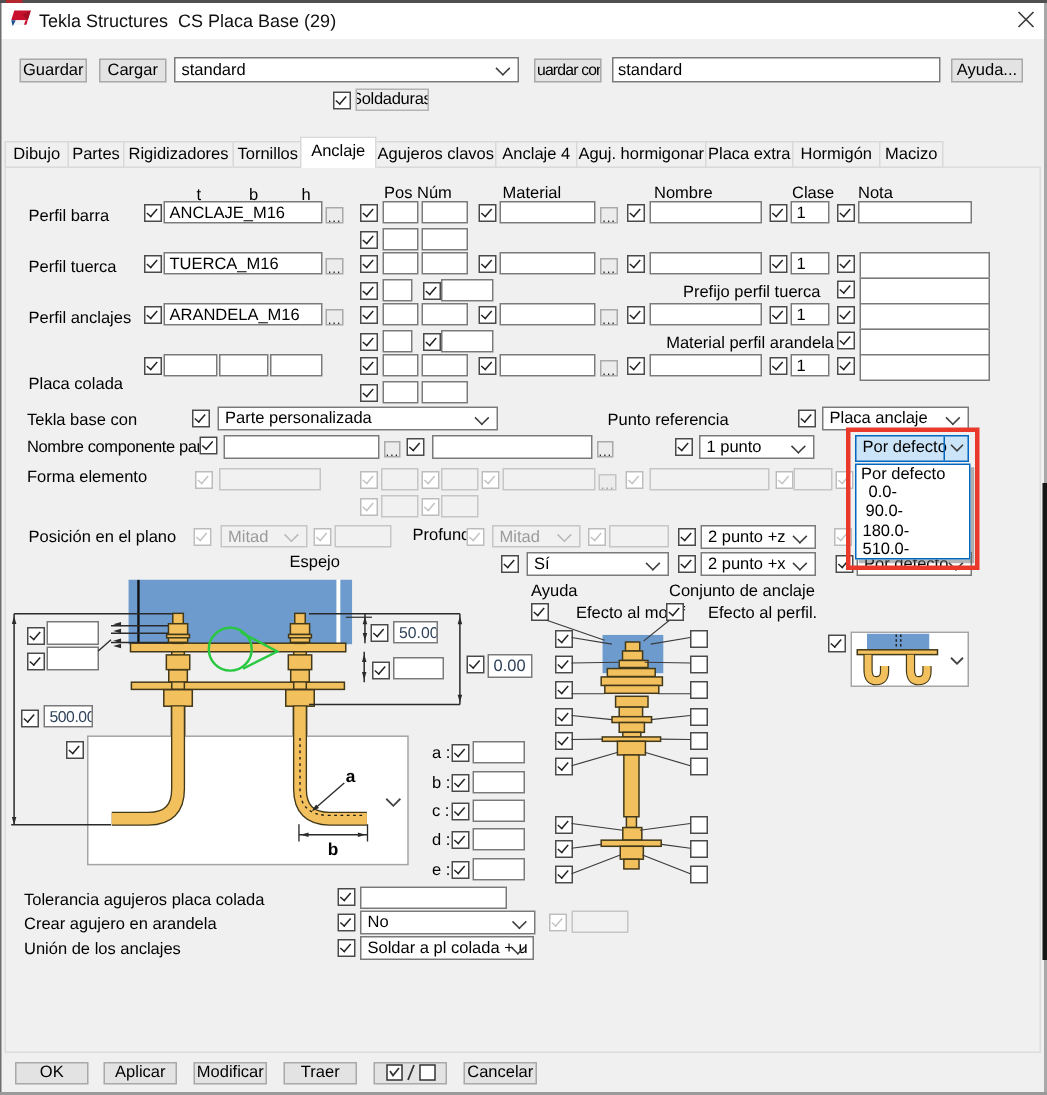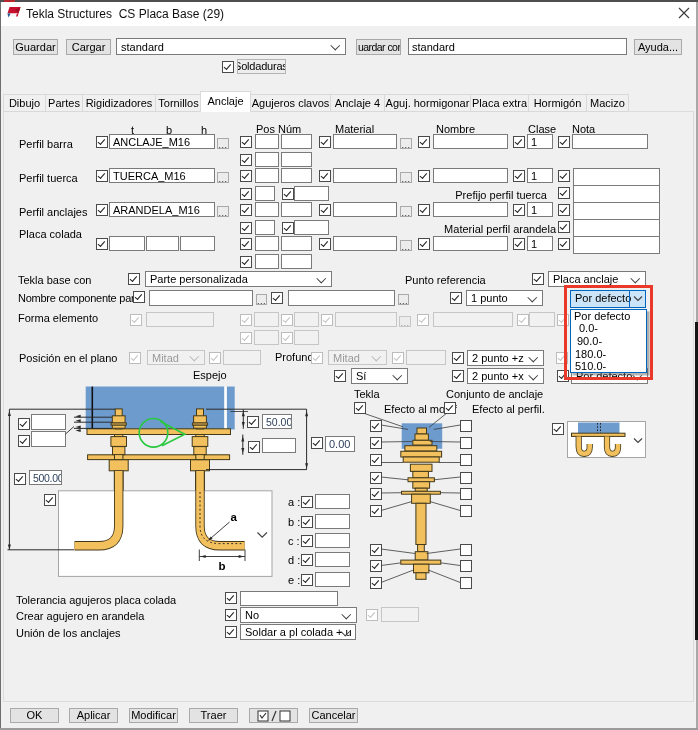--- a/index.html
+++ b/index.html
@@ -80,21 +80,21 @@
 <div class="lb" style="left:166px;top:125px">b</div>
 <div class="lb" style="left:201px;top:125px">h</div>
 <div class="lb" style="left:256px;top:124px">Pos Núm</div>
 <div class="lb" style="left:335px;top:124px">Material</div>
 <div class="lb" style="left:436px;top:124px">Nombre</div>
 <div class="lb" style="left:528px;top:124px">Clase</div>
 <div class="lb" style="left:572px;top:124px">Nota</div>
 <div class="lb" style="left:19px;top:139px">Perfil barra</div>
 <div class="lb" style="left:19px;top:173px">Perfil tuerca</div>
 <div class="lb" style="left:19px;top:207px">Perfil anclajes</div>
-<div class="lb" style="left:19px;top:229px">Placa colada</div>
+<div class="lb" style="left:19px;top:251px">Placa colada</div>
 <div class="lb" style="left:447px;top:190px;width:100px;text-align:right">Prefijo perfil tuerca</div>
 <div class="lb" style="left:442px;top:224px;width:114px;text-align:right">Material perfil arandela</div>
 <div class="cb" style="left:240px;top:136px"></div>
 <div class="tf" style="left:255px;top:134px;width:24px;height:15px"></div>
 <div class="tf" style="left:281px;top:134px;width:31px;height:15px"></div>
 <div class="cb" style="left:240px;top:154px"></div>
 <div class="tf" style="left:255px;top:152px;width:24px;height:15px"></div>
 <div class="tf" style="left:281px;top:152px;width:31px;height:15px"></div>
 <div class="cb" style="left:240px;top:170px"></div>
 <div class="tf" style="left:255px;top:168px;width:24px;height:15px"></div>
@@ -211,26 +211,26 @@
 <div class="lb" style="left:275px;top:352px">Profund</div>
 <div class="cb cbd" style="left:311px;top:352px"></div>
 <div class="combo combod" style="left:328px;top:350px;width:59px;height:15px">Mitad</div>
 <div class="cb cbd" style="left:392px;top:352px"></div>
 <div class="tf tfd" style="left:406px;top:350px;width:40px;height:15px"></div>
 <div class="cb" style="left:452px;top:352px"></div>
 <div class="combo" style="left:467px;top:350px;width:77px;height:16px">2 punto +z</div>
 <div class="cb cbd" style="left:556px;top:352px"></div>
 <div class="lb" style="left:193px;top:370px">Espejo</div>
 <div class="cb" style="left:334px;top:370px"></div>
-<div class="combo" style="left:351px;top:368px;width:57px;height:16px">Sí</div>
+<div class="combo" style="left:351px;top:368px;width:95px;height:16px">Sí</div>
 <div class="cb" style="left:452px;top:370px"></div>
 <div class="combo" style="left:467px;top:368px;width:77px;height:16px">2 punto +x</div>
 <div class="cb" style="left:557px;top:370px"></div>
 <div class="combo" style="left:571px;top:368px;width:77px;height:16px">Por defecto</div>
-<div class="lb" style="left:354px;top:389px">Tekla</div>
+<div class="lb" style="left:354px;top:389px">Ayuda</div>
 <div class="lb" style="left:446px;top:389px">Conjunto de anclaje</div>
 <div class="cb" style="left:354px;top:402px"></div>
 <div class="lb" style="left:384px;top:404px">Efecto al modif</div>
 <div class="cb" style="left:444px;top:402px"></div>
 <div class="lb" style="left:472px;top:404px">Efecto al perfil.</div>
 <div class="cb" style="left:18px;top:418px"></div>
 <div class="tf" style="left:31px;top:414px;width:35px;height:16px"></div>
 <div class="cb" style="left:18px;top:435px"></div>
 <div class="tf" style="left:31px;top:431px;width:35px;height:16px"></div>
 <div class="cb" style="left:247px;top:416px"></div>

